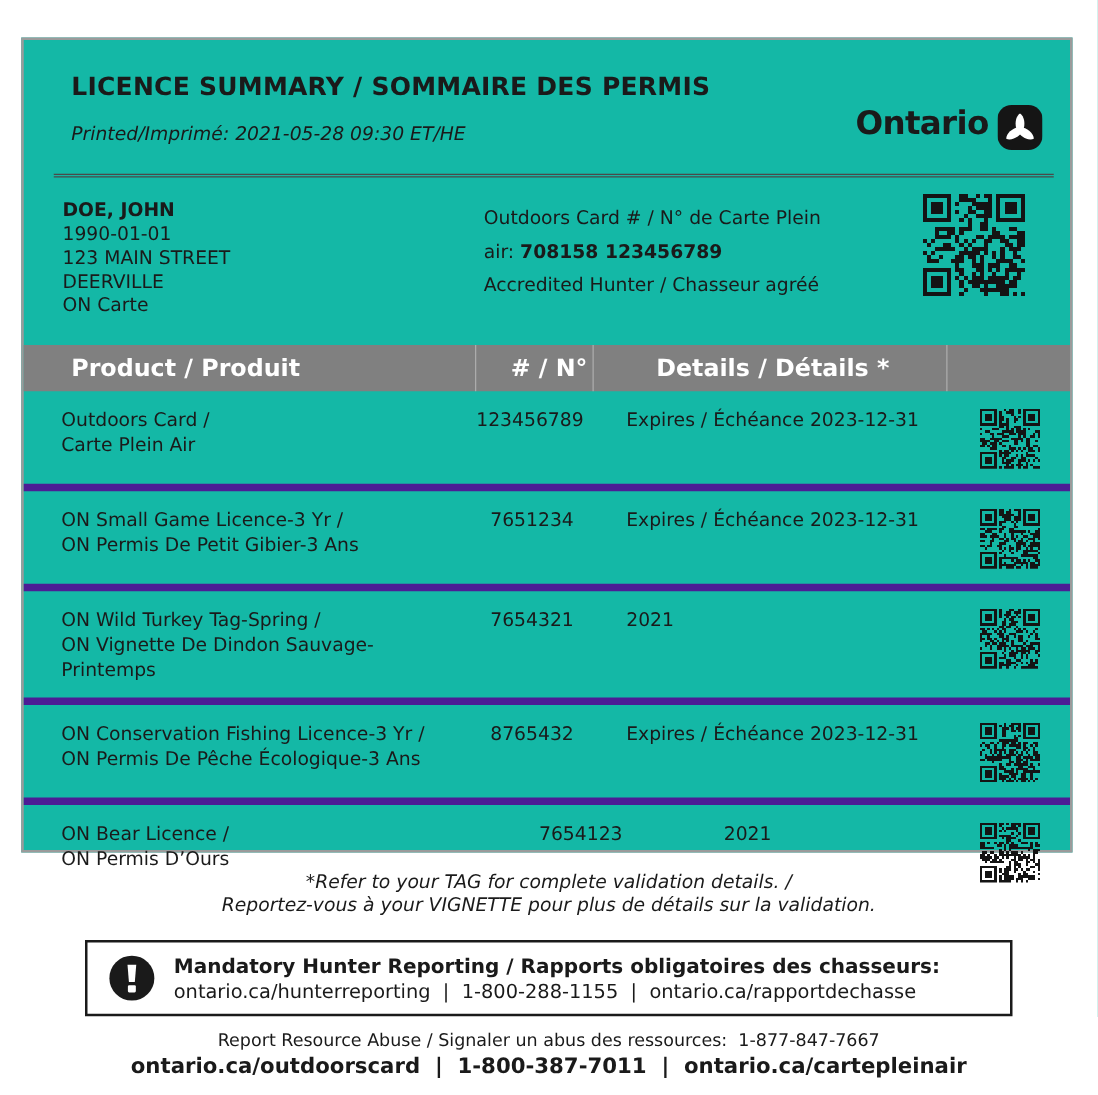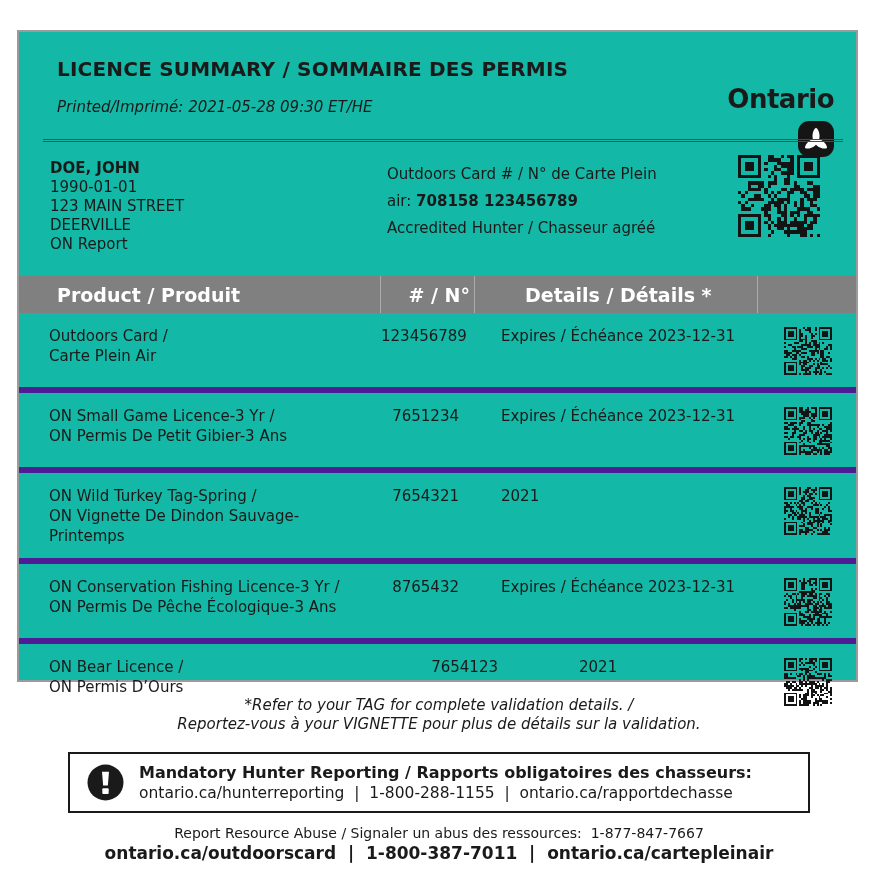--- a/index.html
+++ b/index.html
@@ -7,21 +7,21 @@
   body { font-family:"DejaVu Sans","Liberation Sans",sans-serif; color:#1a1a1a; }
   .page { position:relative; width:878px; height:876px; background:#fff; overflow:hidden; }
 
   
   .doc-box { position:absolute; left:17px; top:30px; width:841px; height:652px;
              border:2px solid #9b9b9b; background:#14b8a6; }
 
   .doc-header { position:relative; height:107px; }
   .doc-title { position:absolute; left:38px; top:25px; font-size:20px; font-weight:bold; letter-spacing:.2px; }
   .printed-line { position:absolute; left:38px; top:66px; font-size:15px; font-style:italic; }
-  .brand { position:absolute; right:22px; top:52px; display:flex; align-items:flex-end; gap:7px;flex-direction:column; }
+  .brand { position:absolute; right:22px; top:52px; display:flex; align-items:flex-start; gap:7px; }
   .brand-text { font-size:26px; font-weight:bold; letter-spacing:-.5px; }
   .brand-mark svg { display:block; }
 
   .header-rule { position:absolute; left:24px; right:13px; top:107px; height:0;
                  border-top:3px double #4a4a4a; }
 
   
   .id-section { position:absolute; left:0; top:112px; width:100%; height:130px; }
   .holder-block { position:absolute; left:31px; top:15px; font-size:15px; line-height:19px; }
   .holder-name { font-weight:bold; }
@@ -87,21 +87,21 @@
     </div>
 
     <div class="header-rule"></div>
 
     <div class="id-section">
       <div class="holder-block">
         <div class="holder-name">DOE, JOHN</div>
         <div>1990-01-01</div>
         <div>123 MAIN STREET</div>
         <div>DEERVILLE</div>
-        <div>ON Report</div>
+        <div>ON Carte</div>
       </div>
       <div class="card-block">
         <span>Outdoors Card # / N° de Carte Plein</span>
         <br>
         <span>air: </span><span class="card-number">708158 123456789</span>
         <br>
         <span>Accredited Hunter / Chasseur agréé</span>
       </div>
       <div class="qr-large qr"><svg viewBox="0 0 100 100" width="100%" height="100%" shape-rendering="crispEdges" fill="#141414">
             <rect x="36" y="0" width="4" height="4"></rect>

